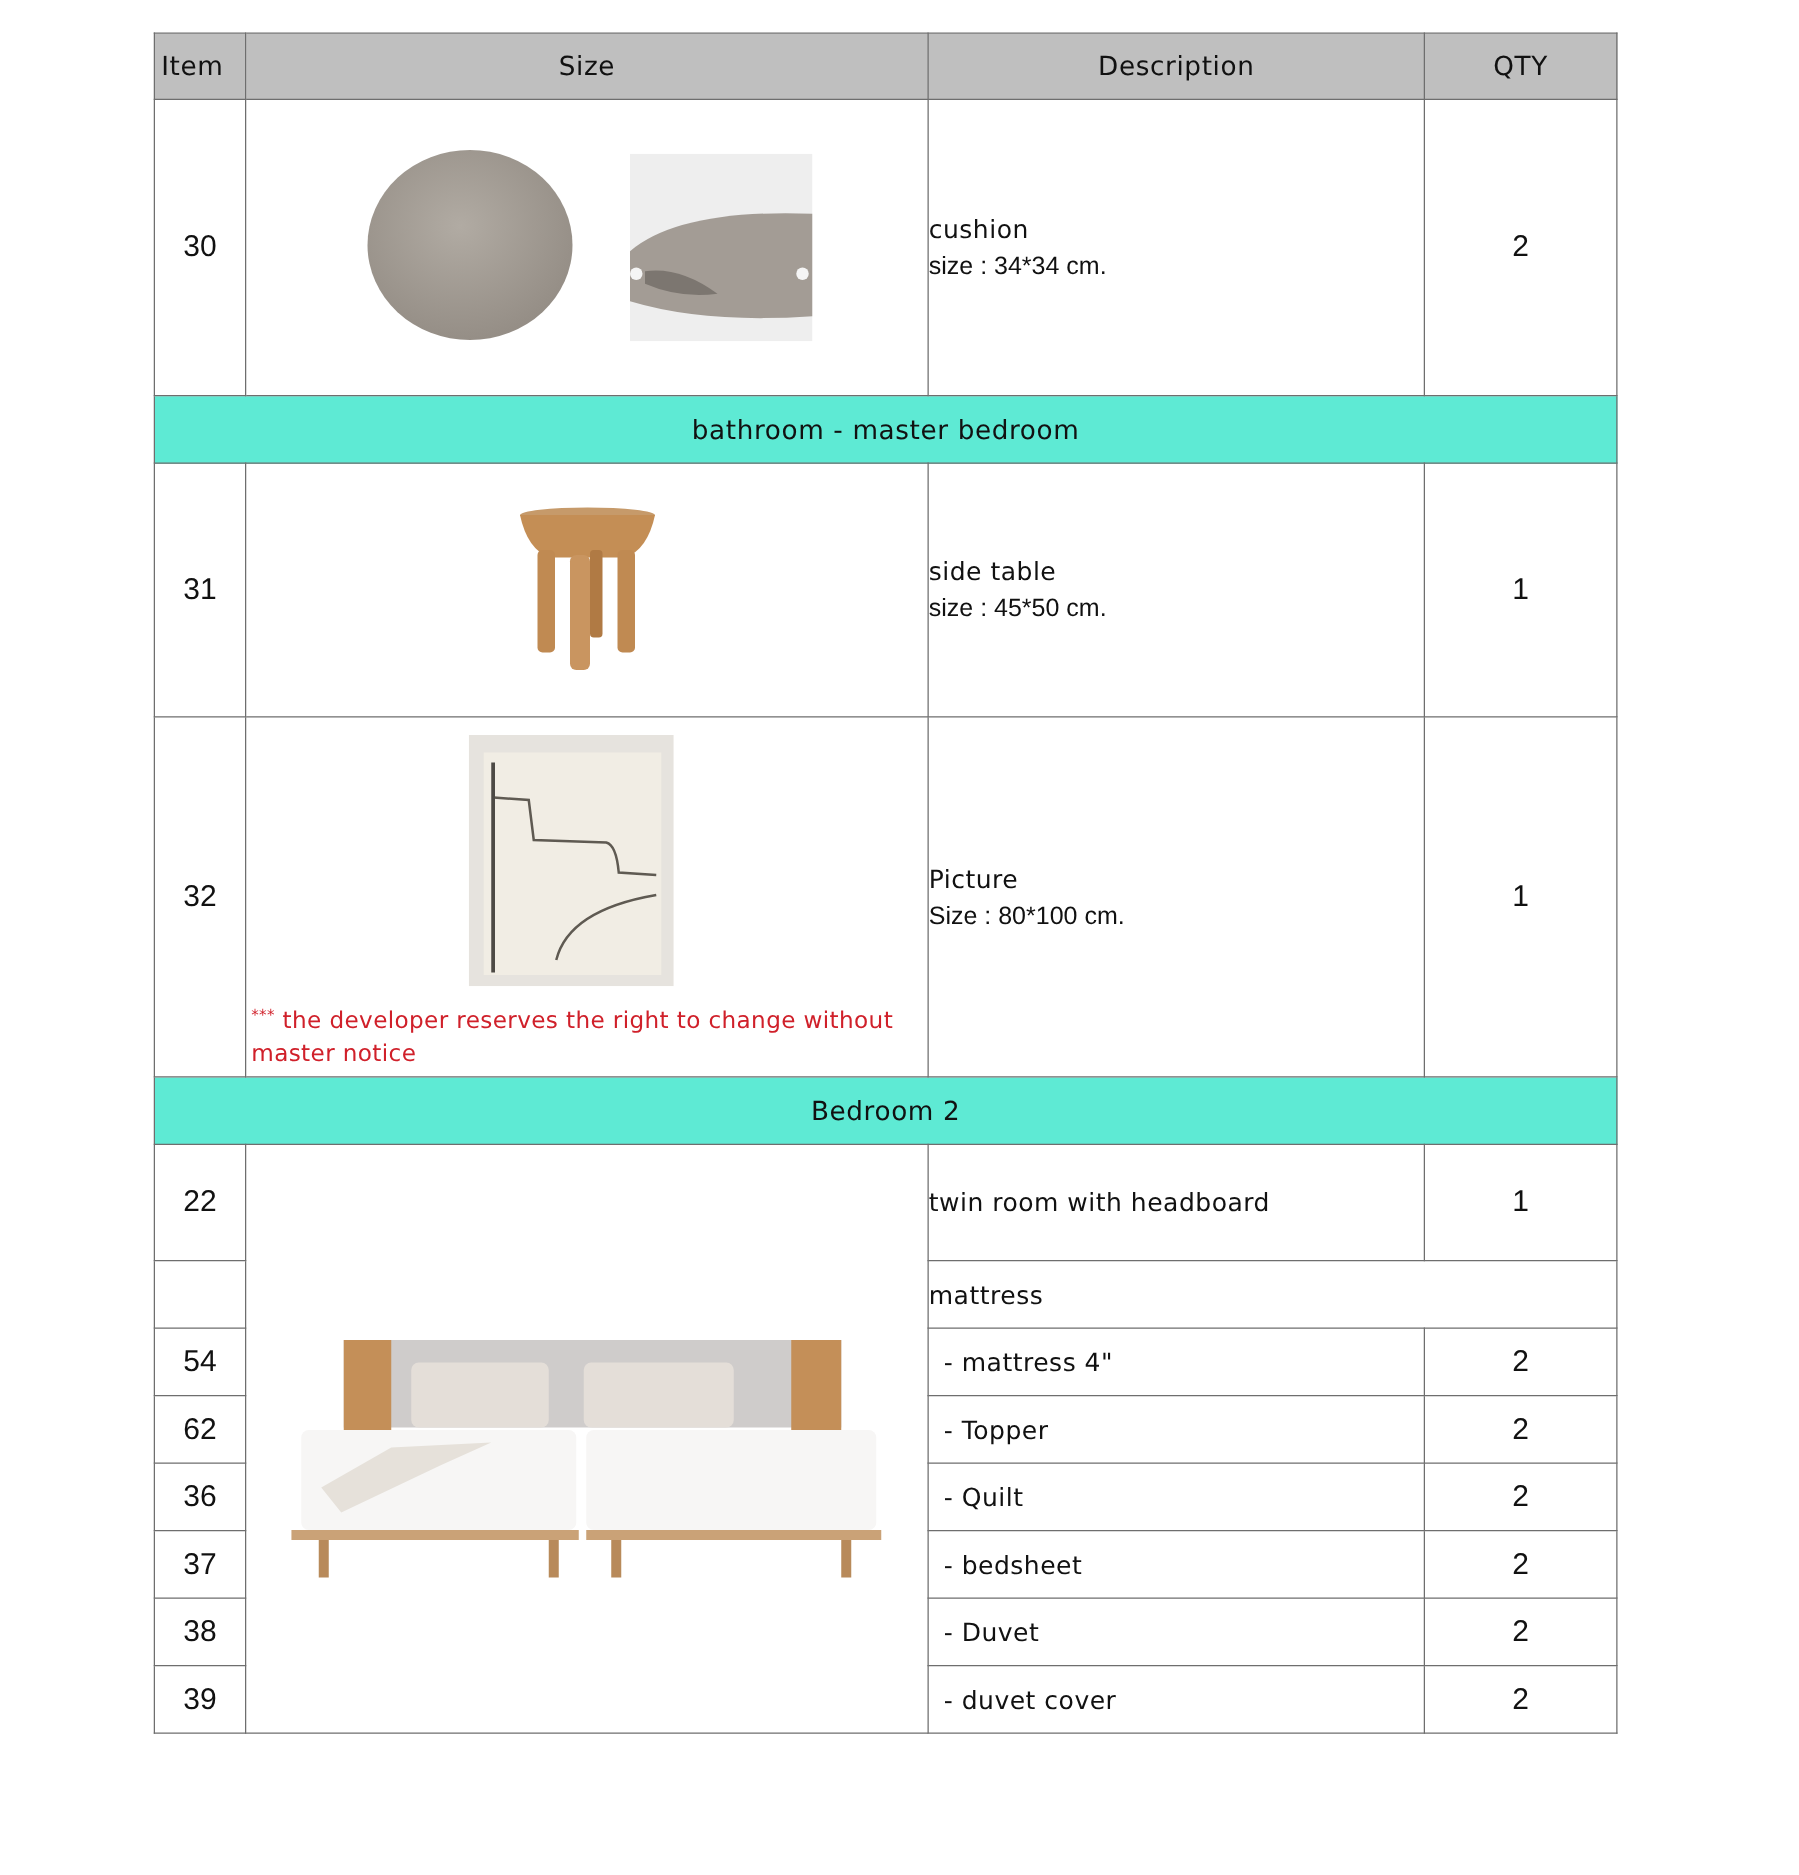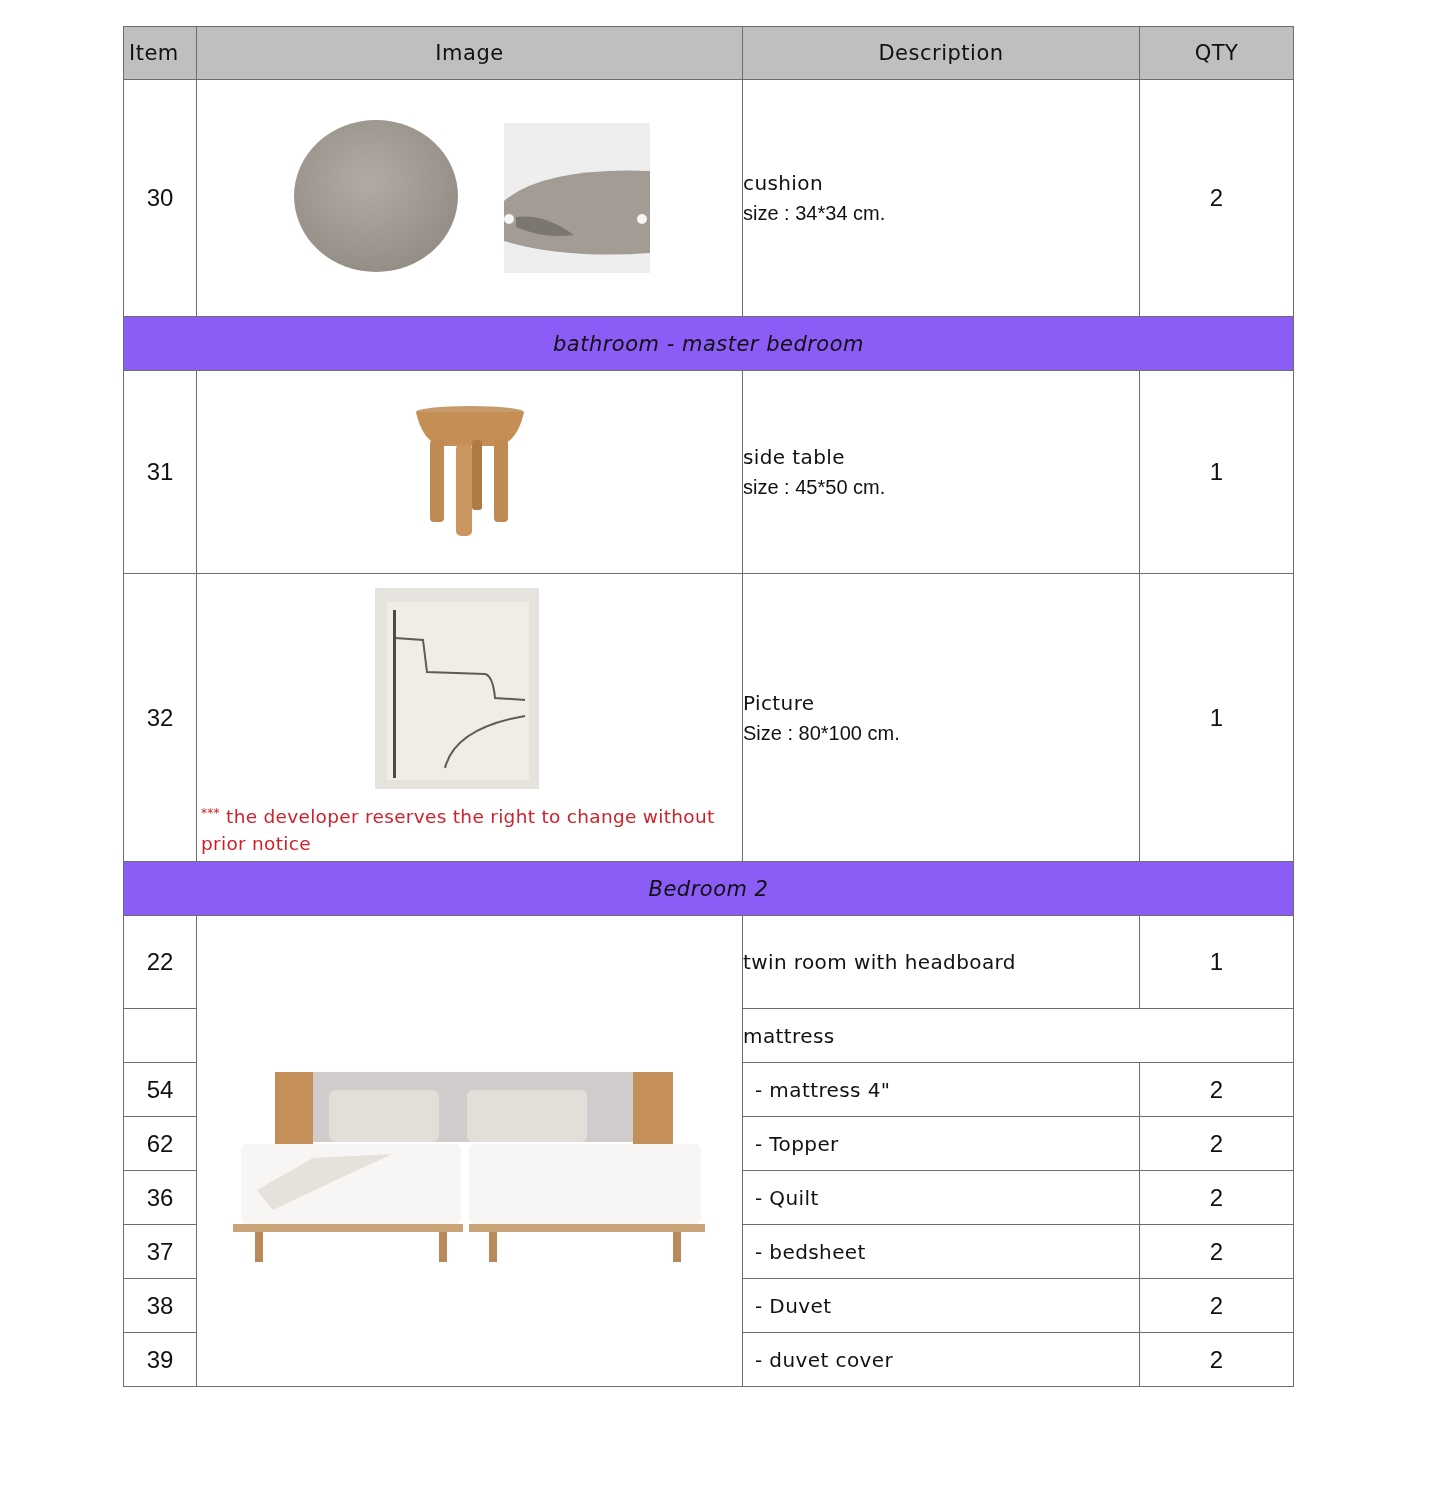--- a/index.html
+++ b/index.html
@@ -3,21 +3,21 @@
 <meta charset="utf-8">
 <style>
   html, body { margin: 0; padding: 0; background: #ffffff; }
   body { width: 1439px; height: 1500px; position: relative; font-family: "DejaVu Sans", sans-serif; color: #111; }
   .tbl { position: absolute; left: 123px; top: 26px; width: 1092px; border-collapse: collapse; table-layout: fixed; }
   .tbl td, .tbl th { border: 1px solid #6e6e6e; padding: 0; vertical-align: middle; }
   .tbl th { background: #bfbfbf; font-weight: normal; font-size: 21px; height: 52px; letter-spacing: 0.5px; }
   .c-item { width: 73px; } .c-img { width: 546px; } .c-desc { width: 397px; } .c-qty { width: 154px; }
   .num { text-align: center; font-family: "Liberation Sans", sans-serif; font-size: 24px; }
   .num-head { text-align: left; padding-left: 5px !important; }
-  .section td { background: #8b5cf6; text-align: center; font-size: 21px; height: 53px; letter-spacing: 0.5px; font-style: italic; }
+  .section td { background: #5eead4; text-align: center; font-size: 21px; height: 53px; letter-spacing: 0.5px; }
   .desc { text-align: left; font-size: 20px; line-height: 30px; letter-spacing: 0.4px; }
   .desc .sub { font-family: "Liberation Sans", sans-serif; font-size: 20px; letter-spacing: 0; }
   .left { text-align: left; padding-left: 12px !important; font-size: 20px; letter-spacing: 0.4px; }
   .imgcell { position: relative; }
   .note { position: absolute; left: 4px; bottom: 4px; color: #d0202a; font-size: 18.5px; line-height: 27px; letter-spacing: 0.3px; }
   .note .stars { font-size: 12px; vertical-align: 6px; }
   .art { display: block; margin: 0 auto; }
 </style>
 </head>
 <body>
@@ -25,21 +25,21 @@
 <table class="tbl">
   <colgroup>
       <col class="c-item">
       <col class="c-img">
       <col class="c-desc">
       <col class="c-qty">
     </colgroup>
   <thead>
     <tr>
       <th class="num-head">Item</th>
-      <th>Image</th>
+      <th>Size</th>
       <th>Description</th>
       <th>QTY</th>
     </tr>
   </thead>
   <tbody>
 
     <tr style="height:237px">
       <td class="num">30</td>
       <td class="imgcell">
         <div style="display:flex;justify-content:center;align-items:center;gap:42px;">
@@ -94,21 +94,21 @@
     <tr style="height:288px">
       <td class="num">32</td>
       <td class="imgcell" style="vertical-align:top;">
         <svg width="164" height="201" viewBox="0 0 164 201" style="position:absolute;left:178px;top:14px;">
           <rect width="164" height="201" fill="#e6e3de"></rect>
           <rect x="12" y="14" width="142" height="178" fill="#f1ede4"></rect>
           <path d="M20 50 L48 52 L52 84 L110 86 Q118 88 120 110 L150 112" stroke="#5f5a52" stroke-width="2" fill="none"></path>
           <path d="M70 180 Q80 140 150 128" stroke="#5f5a52" stroke-width="2" fill="none"></path>
           <rect x="18" y="22" width="3" height="168" fill="#4d4a45"></rect>
         </svg>
-        <div class="note"><span class="stars">***</span><span> the developer reserves the right to change without prior notice</span></div>
+        <div class="note"><span class="stars">***</span><span> the developer reserves the right to change without master notice</span></div>
       </td>
       <td class="desc">
         <div>Picture</div>
         <div class="sub">Size : 80*100 cm.</div>
       </td>
       <td class="num">1</td>
     </tr>
 
     <tr class="section">
       <td colspan="4">Bedroom 2</td>

